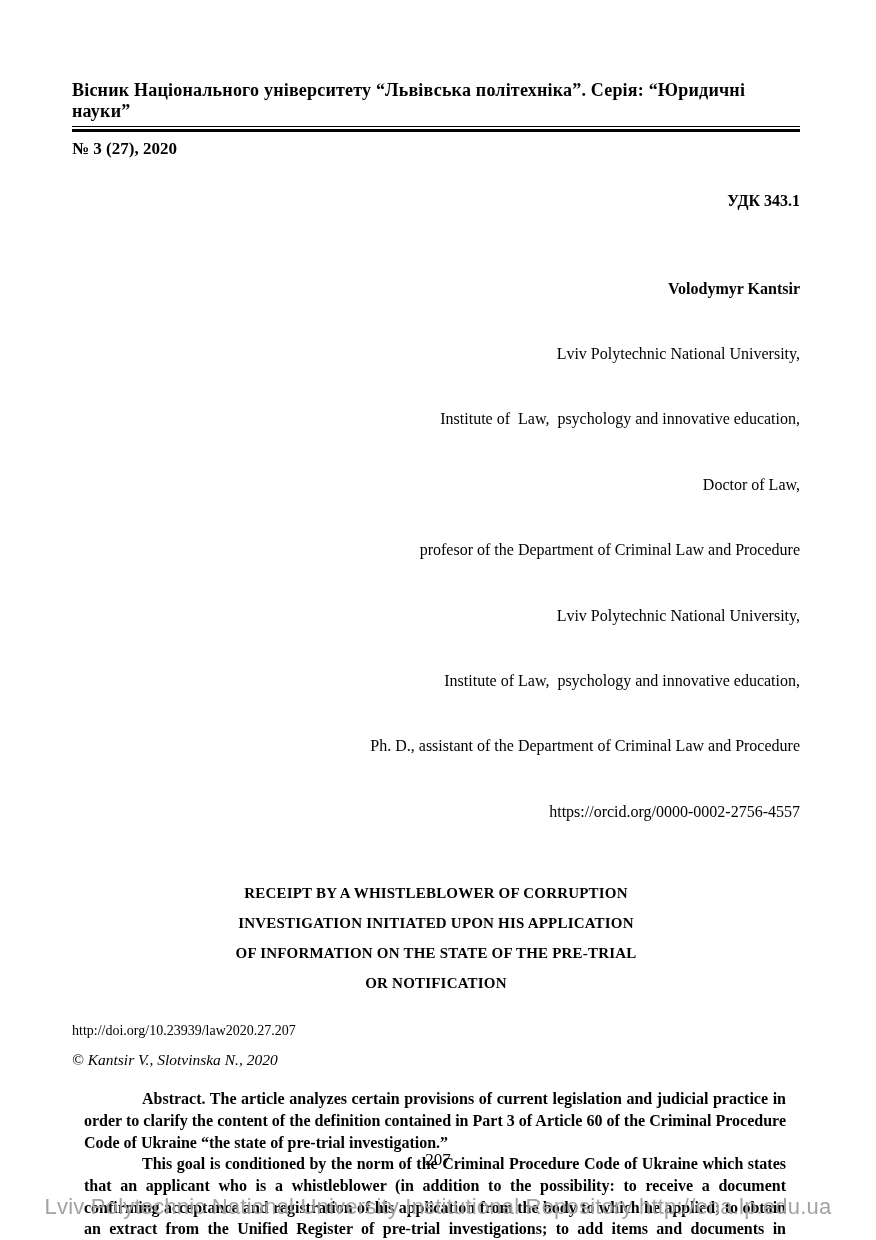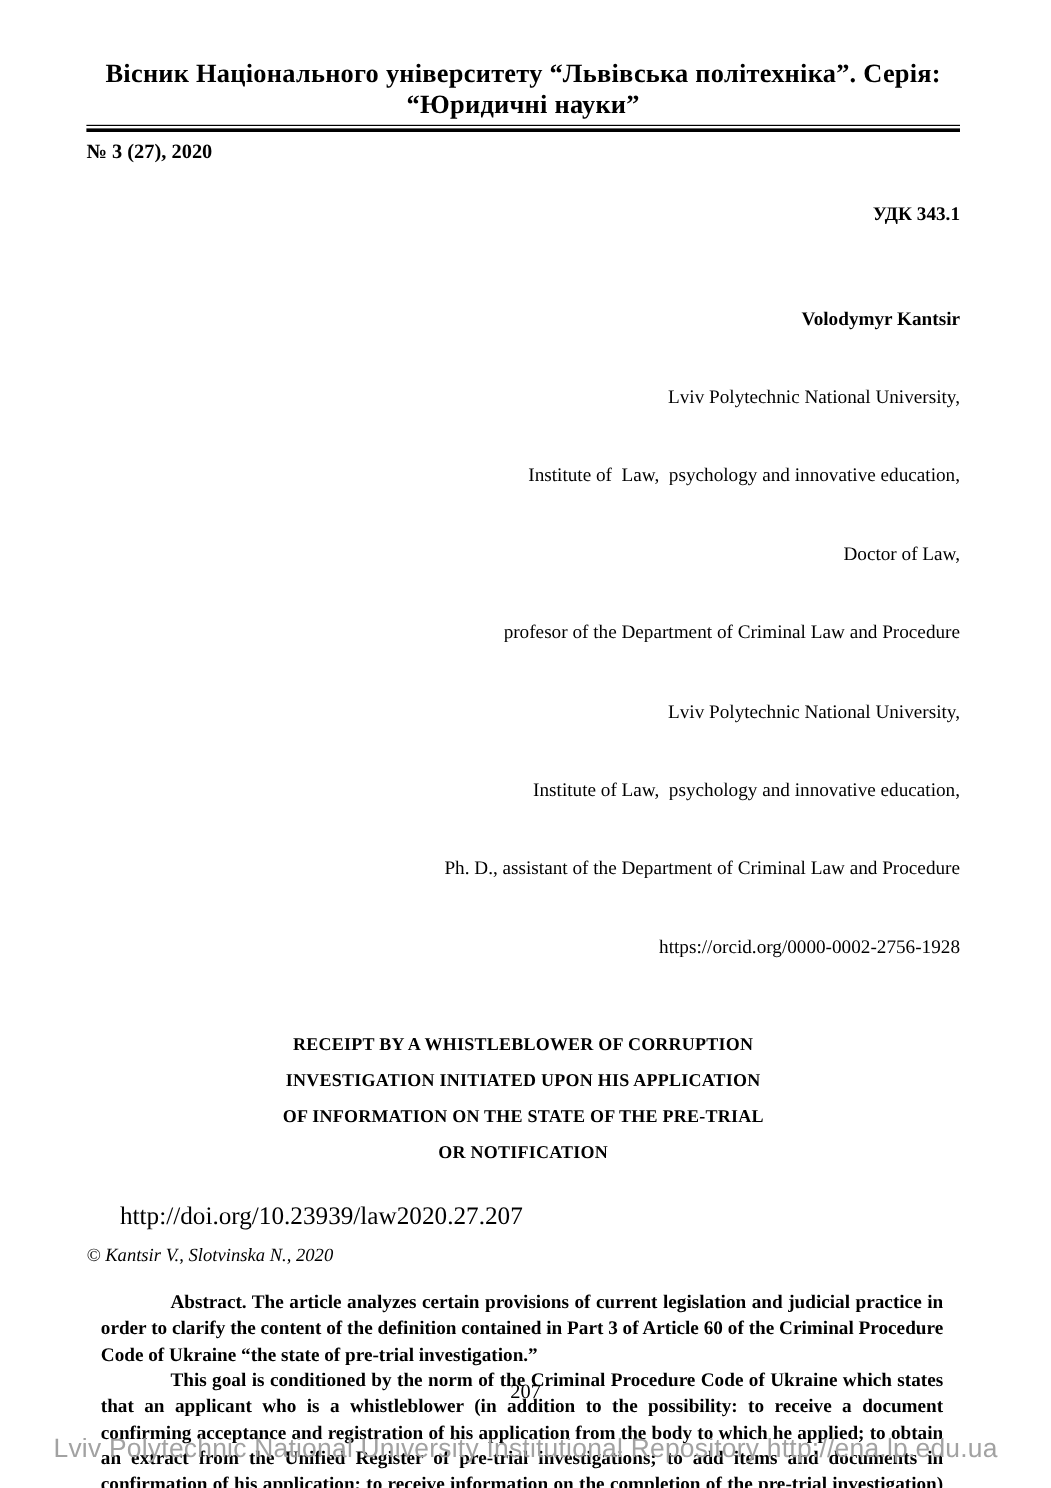--- a/index.html
+++ b/index.html
@@ -7,24 +7,23 @@
     position:relative;
     width:876px;height:1240px;
     background:#ffffff;
     font-family:"Liberation Serif","DejaVu Serif",serif;
     color:#000;
     overflow:hidden;
     margin:0 auto;
   }
   .content{margin:0 76px 0 72px;}
   .journal-header{
-    padding-top:48px;
+    padding-top:80px;
     font-weight:bold;
-    font-size:22px;
-    text-align:center;
+    font-size:18px;
     letter-spacing:.2px;
   }
   .header-rule{
     margin-top:4px;
     height:2px;
     border-top:1.5px solid #000;
     border-bottom:3px solid #000;
   }
   .issue-line{
     margin-top:7px;
@@ -47,21 +46,21 @@
   }
   .authors .author-name{font-weight:bold;}
   .article-title{
     margin-top:12px;
     text-align:center;
     font-weight:bold;
     font-size:15px;
     line-height:30px;
     letter-spacing:.2px;
   }
-  .doi-line{margin-top:25px;font-size:21px;margin-left:28px;}
+  .doi-line{margin-top:25px;font-size:14px;}
   .copyright-line{margin-top:12px;font-size:15.5px;font-style:italic;}
   .abstract{
     margin:19px 14px 0 12px;
     font-weight:bold;
     font-size:16px;
     line-height:21.7px;
     text-align:justify;
   }
   .abstract p{margin:0;text-indent:58px;}
   .page-number{
@@ -93,21 +92,21 @@
 
     <div class="authors">
       <div class="author-name">Volodymyr Kantsir</div>
       <div>Lviv Polytechnic National University,</div>
       <div>Institute of  Law,  psychology and innovative education,</div>
       <div>Doctor of Law,</div>
       <div>profesor of the Department of Criminal Law and Procedure</div>
       <div>Lviv Polytechnic National University,</div>
       <div>Institute of Law,  psychology and innovative education,</div>
       <div>Ph. D., assistant of the Department of Criminal Law and Procedure</div>
-      <div>https://orcid.org/0000-0002-2756-1928</div>
+      <div>https://orcid.org/0000-0002-2756-4557</div>
     </div>
 
     <div class="article-title">
       <div>RECEIPT BY A WHISTLEBLOWER OF CORRUPTION</div>
       <div>INVESTIGATION INITIATED UPON HIS APPLICATION</div>
       <div>OF INFORMATION ON THE STATE OF THE PRE-TRIAL</div>
       <div>OR NOTIFICATION</div>
     </div>
 
     <div class="doi-line">http://doi.org/10.23939/law2020.27.207</div>

